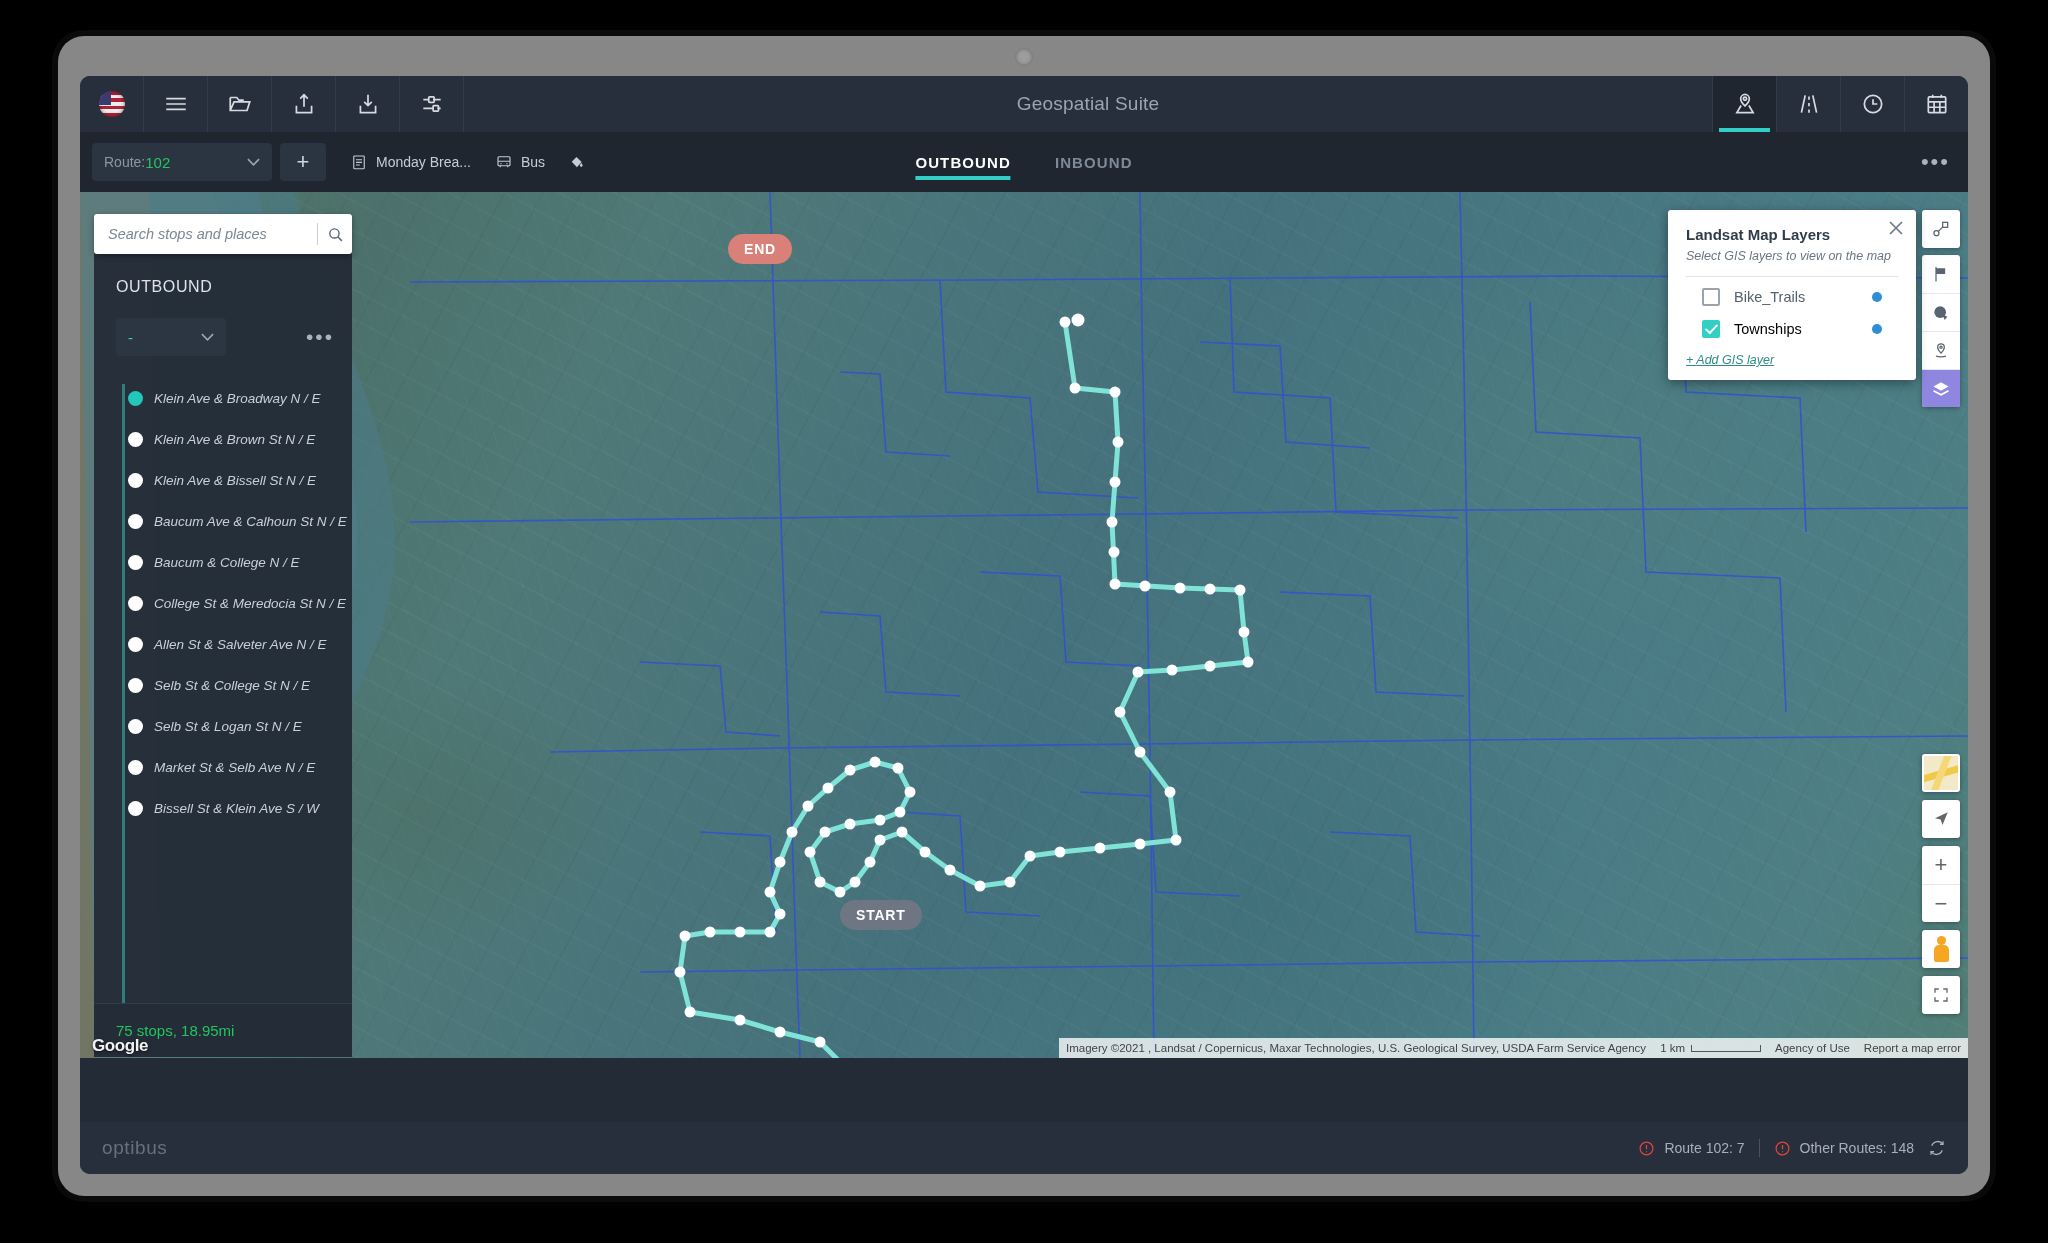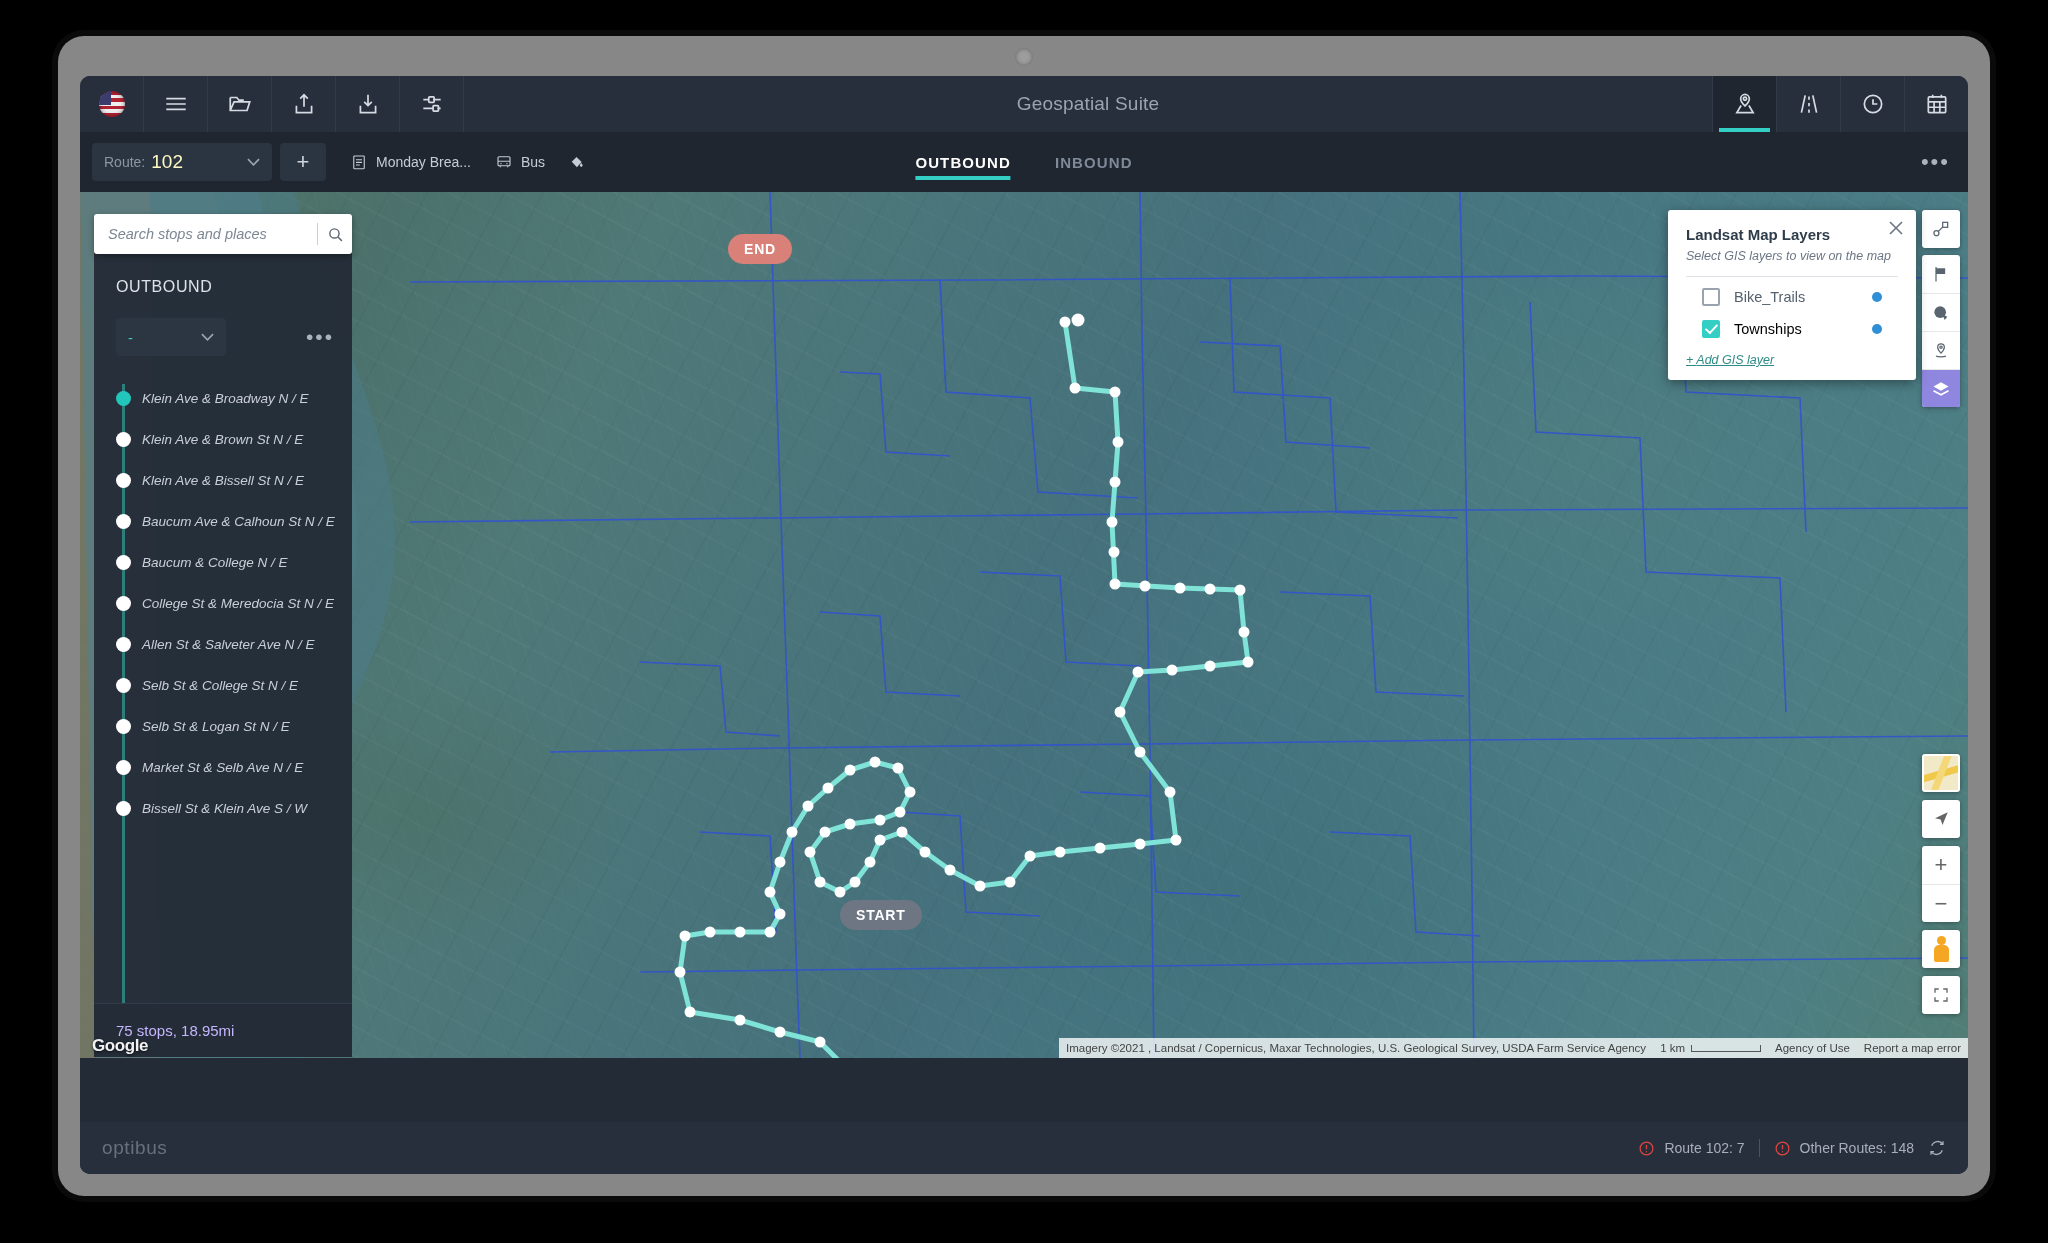--- a/index.html
+++ b/index.html
@@ -109,21 +109,21 @@
   }
   #route-select {
     width: 180px; height: 38px;
     background: #2b3542;
     border-radius: 4px;
     display: flex; align-items: center;
     padding: 0 12px;
     cursor: pointer;
   }
   #route-select .lbl { color: #8c95a3; font-size: 14px; }
-  #route-select .val { color: #fef9c3; font-size: 19px; margin-left: 6px; }
+  #route-select .val { color: #22c55e; font-size: 15px; }
   .chev {
     margin-left: auto;
     width: 13px; height: 8px;
     stroke: #9aa4b2; stroke-width: 1.8; fill: none;
   }
   #add-route-btn {
     width: 46px; height: 38px; margin-left: 8px;
     background: #2b3542; border-radius: 4px;
     display: flex; align-items: center; justify-content: center;
     color: #cfd5de; font-size: 22px; cursor: pointer;
@@ -254,20 +254,21 @@
   #panel-select .v { color: #34cfc4; font-size: 15px; }
   #panel-dots {
     margin-left: auto; color: #aab2bd;
     font-size: 21px; letter-spacing: 2px; cursor: pointer;
   }
   #stops-list {
     flex: 1;
     margin-top: 22px;
     position: relative;
     overflow: hidden;
+    padding-left: 12px;
   }
   #stops-spine {
     position: absolute;
     left: 28px; top: 6px; bottom: -10px;
     width: 3px; background: #2d7f7c;
   }
   .stop-row {
     position: relative;
     display: flex; align-items: center;
     height: 41px;
@@ -285,21 +286,21 @@
   .stop-label {
     color: #c9cfd7; font-size: 13.5px;
     font-style: italic;
     white-space: nowrap;
   }
   #stops-footer {
     height: 54px;
     border-top: 1px solid #313b49;
     display: flex; align-items: center;
     padding-left: 22px;
-    color: #c4b5fd; font-size: 15px;
+    color: #22c55e; font-size: 15px;
     background: #242c38;
   }
 
   
   #layers-panel {
     position: absolute;
     right: 52px; top: 18px;
     width: 248px;
     background: #fff;
     border-radius: 3px;

